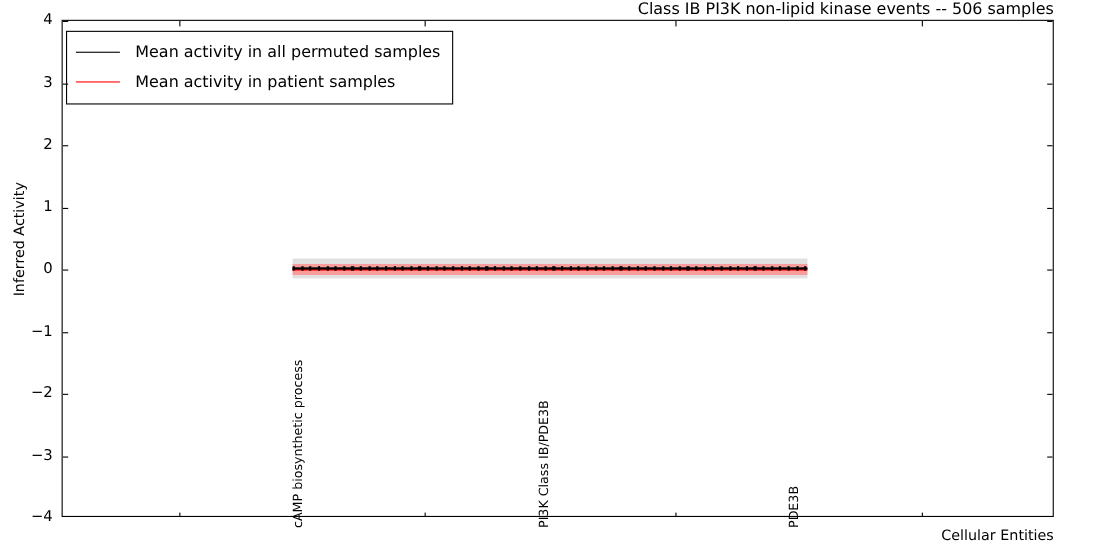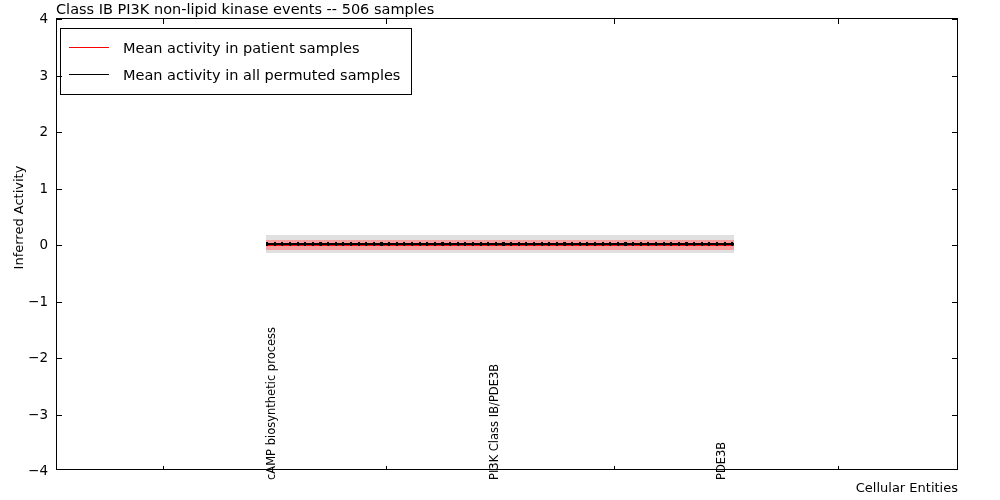--- a/index.html
+++ b/index.html
@@ -20,21 +20,21 @@
     background: #ffffff;
   }
   
   #chart-title {
     position: absolute;
     left: 56px;
     top: 0px;
     width: 902px;
     height: 18px;
     line-height: 18px;
-    text-align: left;
+    text-align: right;
     font-size: 14.5px;
     color: #000000;
     white-space: nowrap;
   }
   
   #plot-area {
     position: absolute;
     left: 56px;
     top: 18px;
     width: 902px;
@@ -244,26 +244,26 @@
         <span class="marker"></span>
         <span class="marker"></span>
         <span class="marker"></span>
         <span class="marker"></span>
         <span class="marker"></span>
         <span class="marker"></span>
       </div>
 
     <div id="legend">
       <div class="legend-row">
+        <span class="legend-swatch perm"></span>
+        <span class="legend-text">Mean activity in all permuted samples</span>
+      </div>
+      <div class="legend-row">
         <span class="legend-swatch pat"></span>
         <span class="legend-text">Mean activity in patient samples</span>
-      </div>
-      <div class="legend-row">
-        <span class="legend-swatch perm"></span>
-        <span class="legend-text">Mean activity in all permuted samples</span>
       </div>
     </div>
 
   <div class="ytick-mark" style="top: 0px;"></div>
       <div class="ytick-mark right" style="top: 0px;"></div>
       <div class="ytick-mark" style="top: 56.5px;"></div>
       <div class="ytick-mark right" style="top: 56.5px;"></div>
       <div class="ytick-mark" style="top: 113px;"></div>
       <div class="ytick-mark right" style="top: 113px;"></div>
       <div class="ytick-mark" style="top: 169.5px;"></div>

